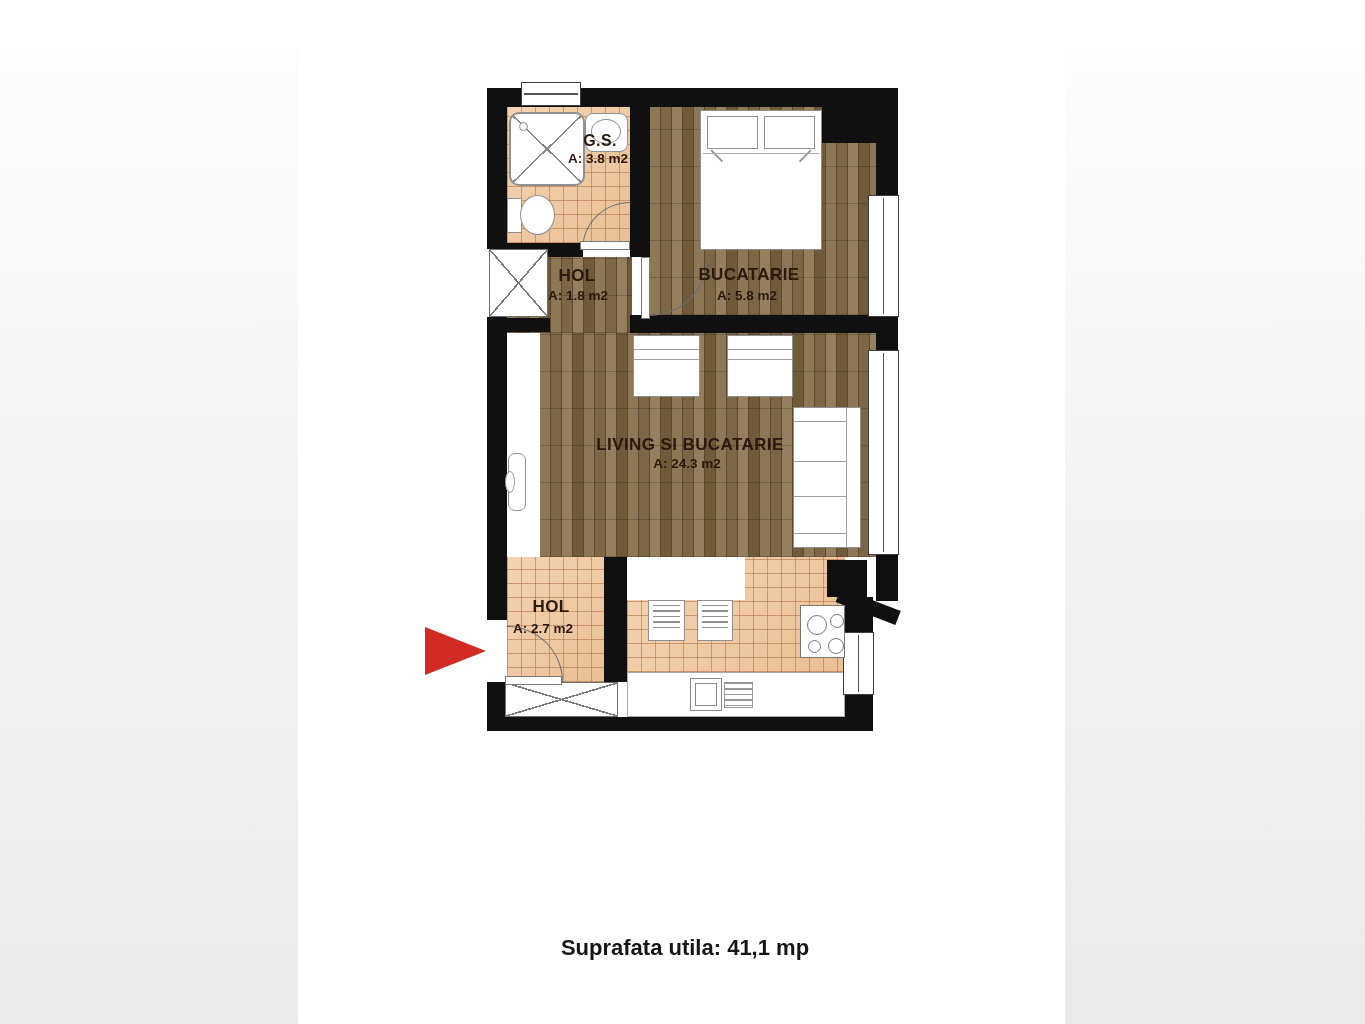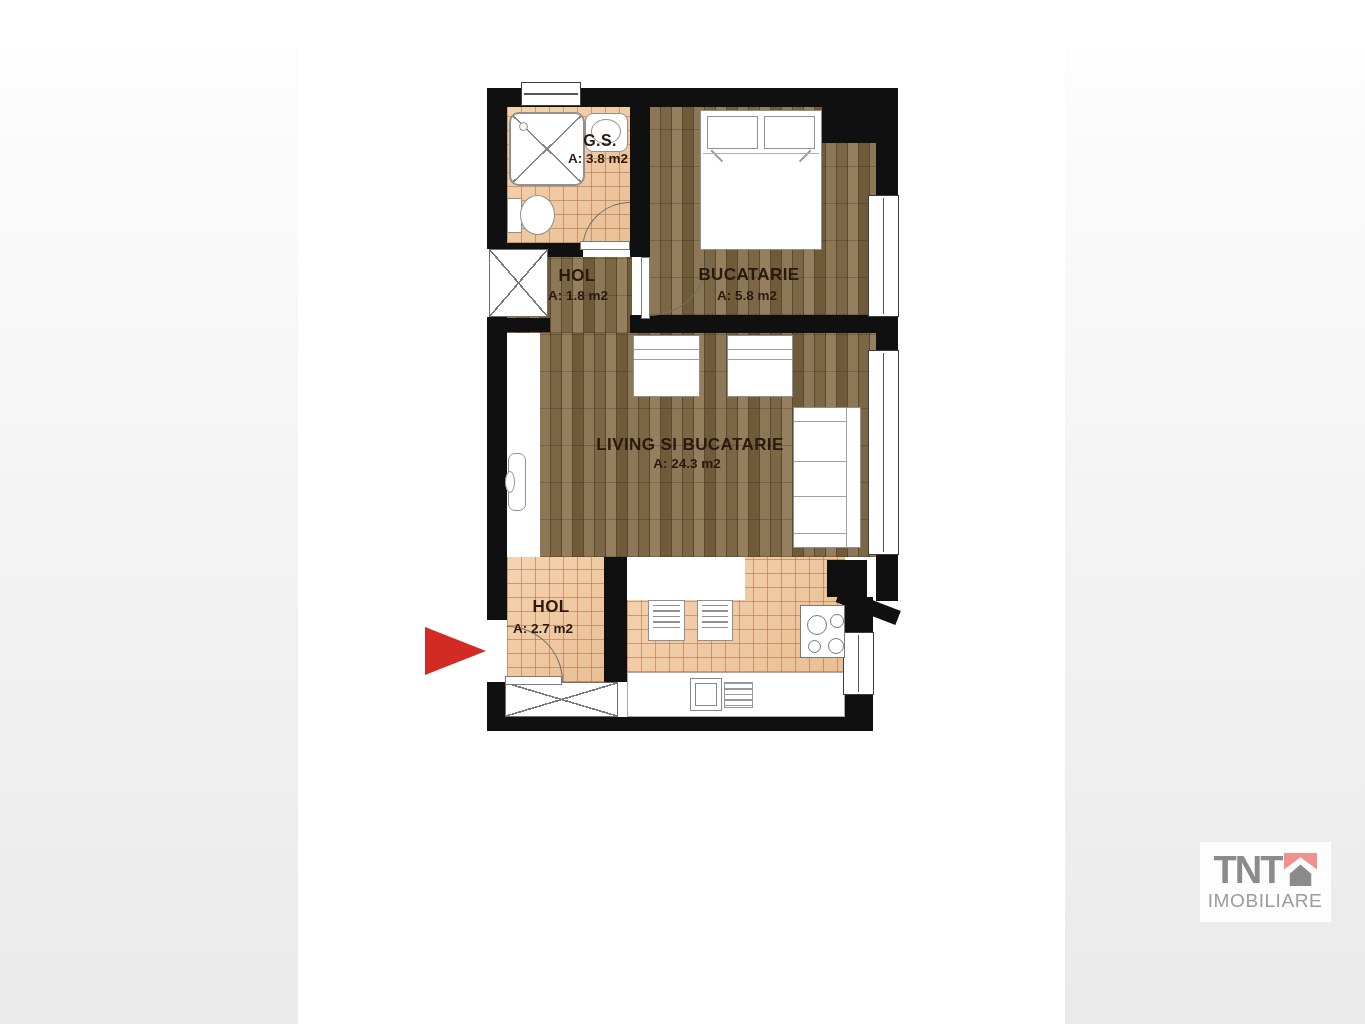--- a/index.html
+++ b/index.html
@@ -170,28 +170,16 @@
     <div class="lbl" style="left:262px;top:191px">BUCATARIE</div>
     <div class="lbl2" style="left:260px;top:211px">A: 5.8 m2</div>
     <div class="lbl" style="left:203px;top:361px">LIVING SI BUCATARIE</div>
     <div class="lbl2" style="left:200px;top:379px">A: 24.3 m2</div>
     <div class="lbl" style="left:64px;top:523px">HOL</div>
     <div class="lbl2" style="left:56px;top:544px">A: 2.7 m2</div>
   </div>
 
   <div class="entrance-arrow"></div>
 
+  <div class="caption">Suprafata utila: 41,1 mp</div>
 
-  <div class="logo-card">
-    <div class="logo-row">
-      <span class="logo-tnt">TNT</span>
-      <span style="display:inline-block;margin-left:3px">
-        <svg width="33" height="33" viewBox="0 0 40 40">
-          <rect x="0" y="0" width="40" height="40" fill="#f0908f"></rect>
-          <polygon points="0,40 0,20 20,5 40,20 40,40" fill="#fdfdfd"></polygon>
-          <polygon points="7,40 7,25 20,14 33,25 33,40" fill="#8b8b8b"></polygon>
-        </svg>
-      </span>
-    </div>
-    <div class="logo-sub">IMOBILIARE</div>
-  </div>
 
 </div>
 
 </body></html>

